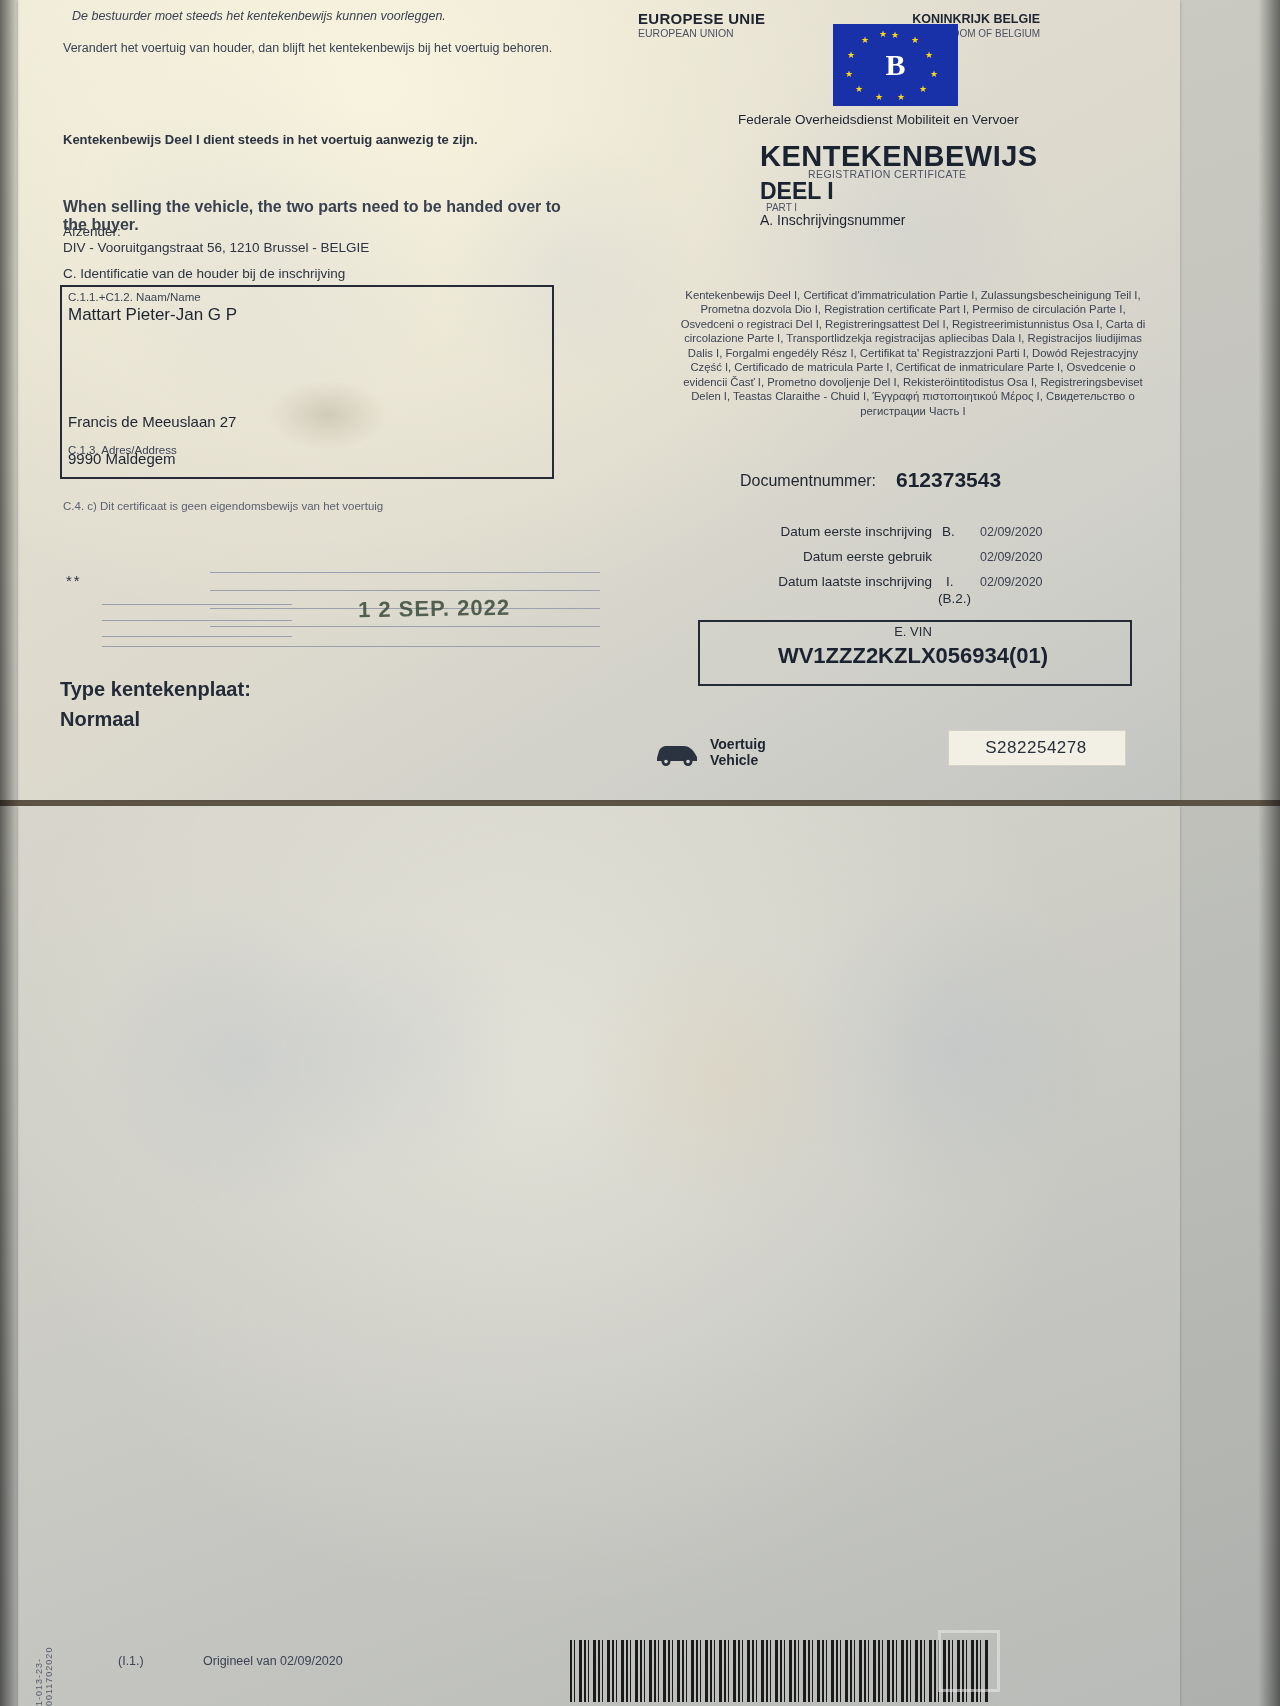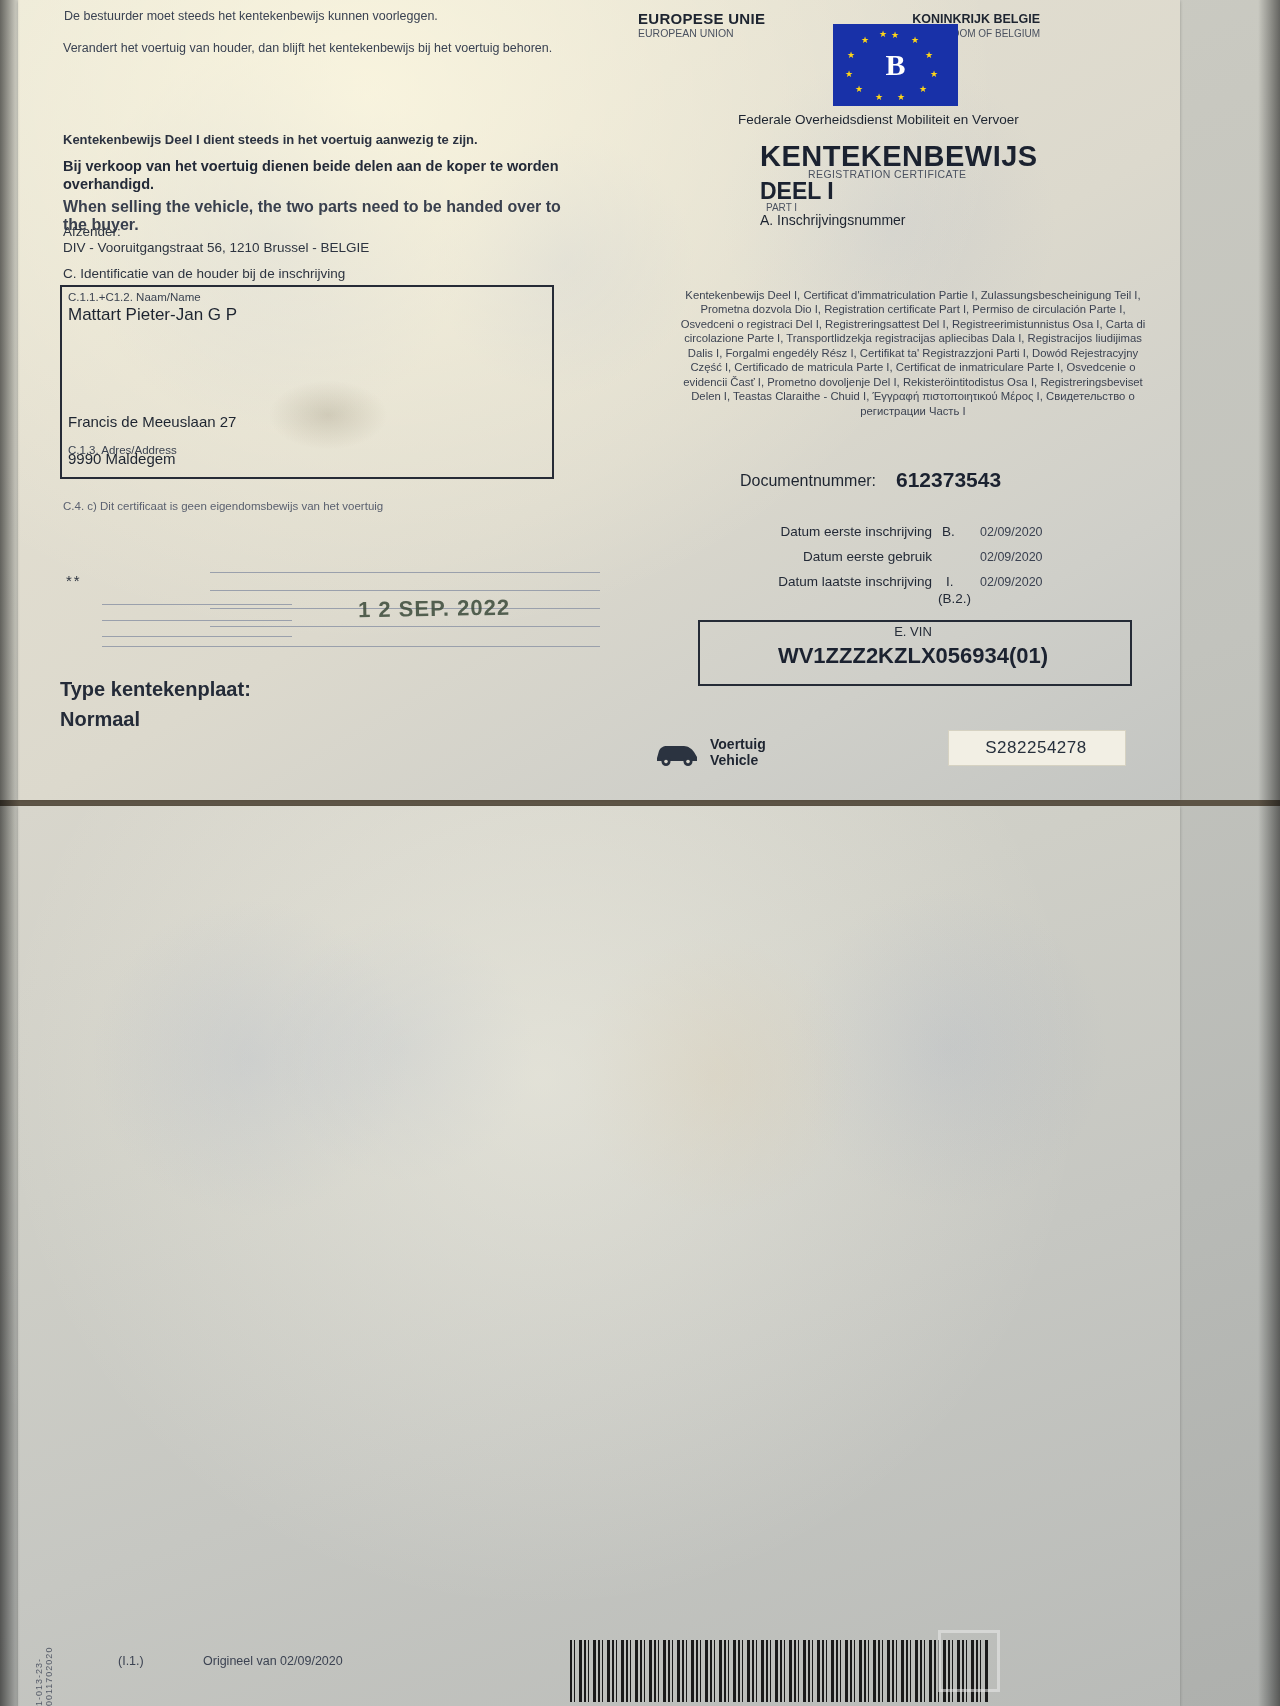--- a/index.html
+++ b/index.html
@@ -37,21 +37,21 @@
       radial-gradient(circle at 80% 27%, rgba(150,162,190,0.22), rgba(255,255,255,0) 14%),
       linear-gradient(160deg,#d8d6cc 0%,#cfcfc7 30%,#c6c7c2 60%,#b9bbb8 100%);
     box-shadow:0 1px 3px rgba(0,0,0,0.25);
   }
   .seam{position:absolute;left:0;top:800px;width:1280px;height:6px;background:#4a3f30;opacity:.85;}
 
   
   .t{position:absolute;color:#2c3340;}
 
   
-  #notice1{left:46px;top:8px;width:560px;font-size:12.5px;line-height:1.35;color:#3a4252;}
+  #notice1{left:54px;top:8px;width:560px;font-size:12.5px;line-height:1.35;color:#3a4252;font-style:italic;}
   #notice2{left:45px;top:40px;width:520px;font-size:12.5px;line-height:1.35;color:#3a4252;}
   #notice3{left:45px;top:82px;width:545px;font-size:12.5px;line-height:1.35;color:#3a4252;}
   #notice4{left:45px;top:132px;width:560px;font-size:13px;font-weight:bold;color:#2b3240;}
   #notice5{left:45px;top:157px;width:500px;font-size:14.5px;font-weight:bold;line-height:1.25;color:#232a38;}
   #notice6{left:45px;top:198px;width:520px;font-size:16px;font-weight:bold;color:#39404e;}
 
   #afz-label{left:45px;top:224px;font-size:13.5px;color:#2d3440;}
   #afz-value{left:45px;top:240px;font-size:13.5px;color:#2d3440;}
   #c-title{left:45px;top:266px;font-size:13.5px;color:#2d3440;}
 
@@ -126,21 +126,20 @@
 <body>
 
 <div class="doc">
 
   <div class="top">
     <div class="smudge"></div>
 
     <div class="t" id="notice1">De bestuurder moet steeds het kentekenbewijs kunnen voorleggen.</div>
     <div class="t" id="notice2">Verandert het voertuig van houder, dan blijft het kentekenbewijs bij het voertuig behoren.</div>
     <div class="t" id="notice4">Kentekenbewijs Deel I dient steeds in het voertuig aanwezig te zijn.</div>
-    <div class="t" id="notice5">Bij verkoop van het voertuig dienen beide delen aan de koper te worden overhandigd.</div>
     <div class="t" id="notice6">When selling the vehicle, the two parts need to be handed over to the buyer.</div>
 
     <div class="t" id="afz-label">Afzender:</div>
     <div class="t" id="afz-value">DIV - Vooruitgangstraat 56, 1210 Brussel - BELGIE</div>
     <div class="t" id="c-title">C. Identificatie van de houder bij de inschrijving</div>
 
     <div class="holderbox"></div>
     <div class="t" id="c11-label">C.1.1.+C1.2. Naam/Name</div>
     <div class="t" id="c11-value">Mattart Pieter-Jan G P</div>
     <div class="t" id="c13-label">C.1.3. Adres/Address</div>

